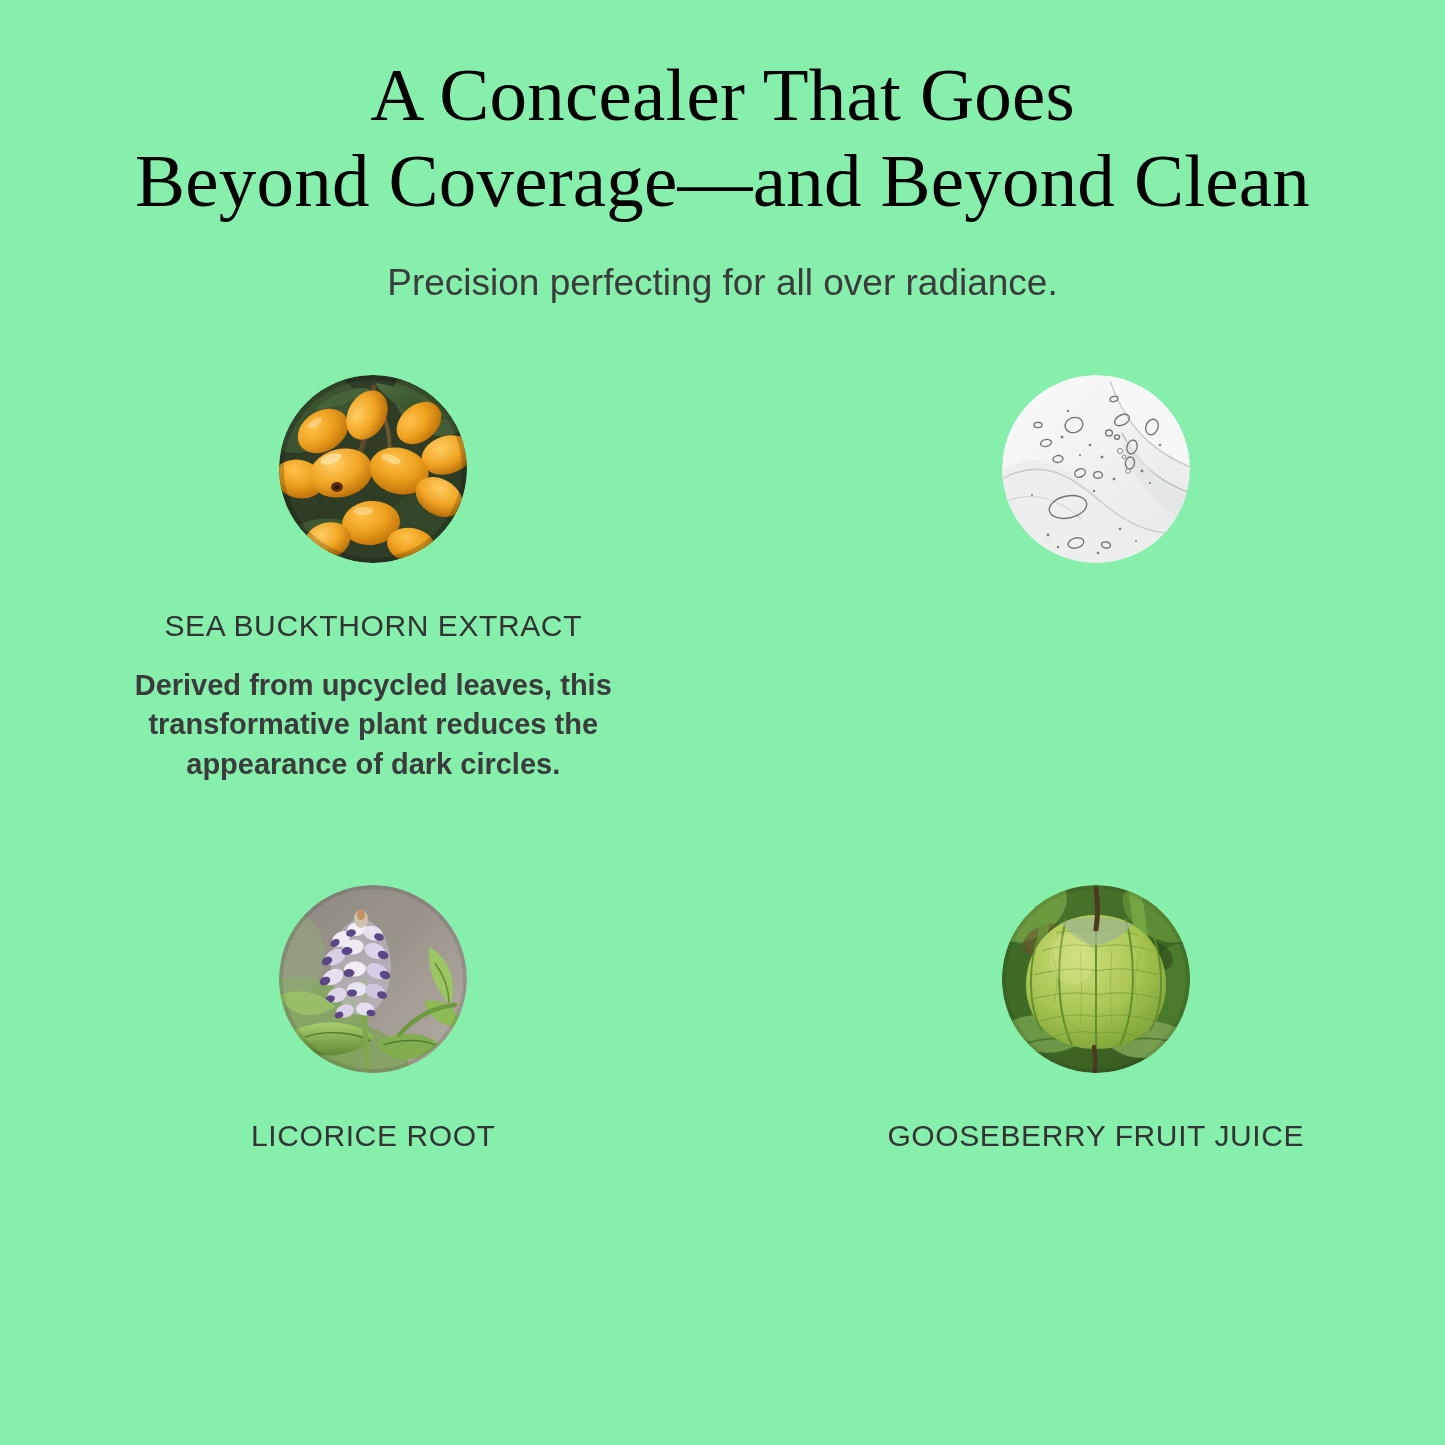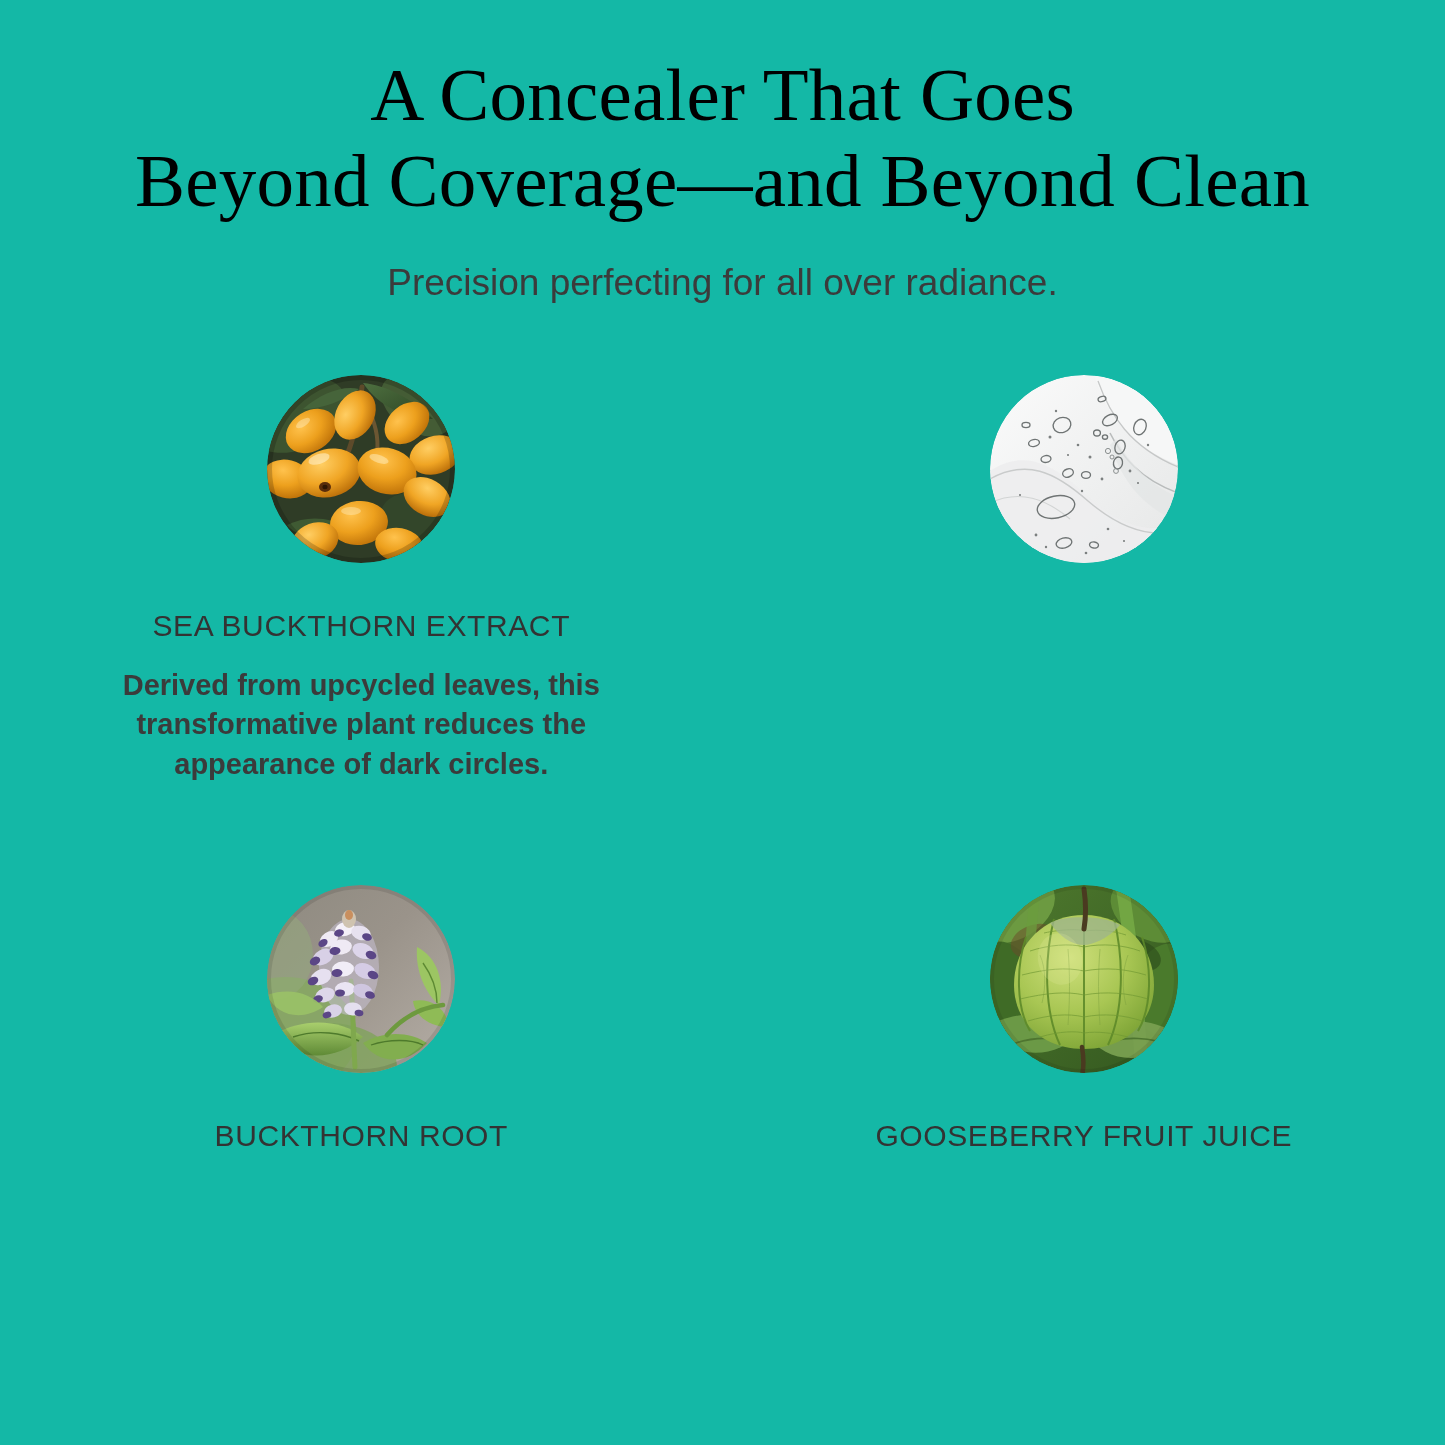--- a/index.html
+++ b/index.html
@@ -4,21 +4,21 @@
 <style>
   html, body {
     margin: 0;
     padding: 0;
     background: #ffffff;
   }
   .page {
     position: relative;
     width: 1445px;
     height: 1445px;
-    background: #14b8a6;
+    background: #86efac;
     font-family: "Liberation Sans", sans-serif;
     overflow: hidden;
     -webkit-font-smoothing: antialiased;
   }
 
   
   .header {
     position: absolute;
     top: 52px;
     left: 0;
@@ -46,21 +46,21 @@
     color: #3b3b3b;
     font-weight: 400;
     margin: 4px;
     padding-top: 34px;
   }
 
   
   .grid {
     position: absolute;
     top: 355px;
-    left: 0;
+    left: 12px;
     width: 1195px;
     display: grid;
     grid-template-columns: 722.5px 722.5px;
     grid-template-rows: 512px 512px;
   }
   .card {
     display: flex;
     flex-direction: column;
     align-items: center;
     text-align: center;
@@ -336,21 +336,21 @@
 
               <ellipse cx="82" cy="34" rx="7" ry="9" fill="#cfc3b0"></ellipse>
               <ellipse cx="82" cy="30" rx="4" ry="5" fill="#c98f5e"></ellipse>
             </g>
 
             <path d="M0 110 C22 102 44 108 56 122 C36 136 10 132 0 110 Z" fill="#9ac267" opacity="0.9"></path>
             <circle cx="94" cy="94" r="94" fill="none" stroke="#000" stroke-opacity="0.1" stroke-width="8"></circle>
           </g>
         </svg>
       </div>
-      <h2 class="ing-title">BUCKTHORN ROOT</h2>
+      <h2 class="ing-title">LICORICE ROOT</h2>
     </div>
 
     <div class="card col-right row2">
       <div class="media">
         <svg viewBox="0 0 188 188" xmlns="http://www.w3.org/2000/svg" aria-hidden="true">
           <defs>
             <clipPath id="cl4">
                 <circle cx="94" cy="94" r="94"></circle>
               </clipPath>
             <radialGradient id="husk" cx="40%" cy="32%" r="75%">

